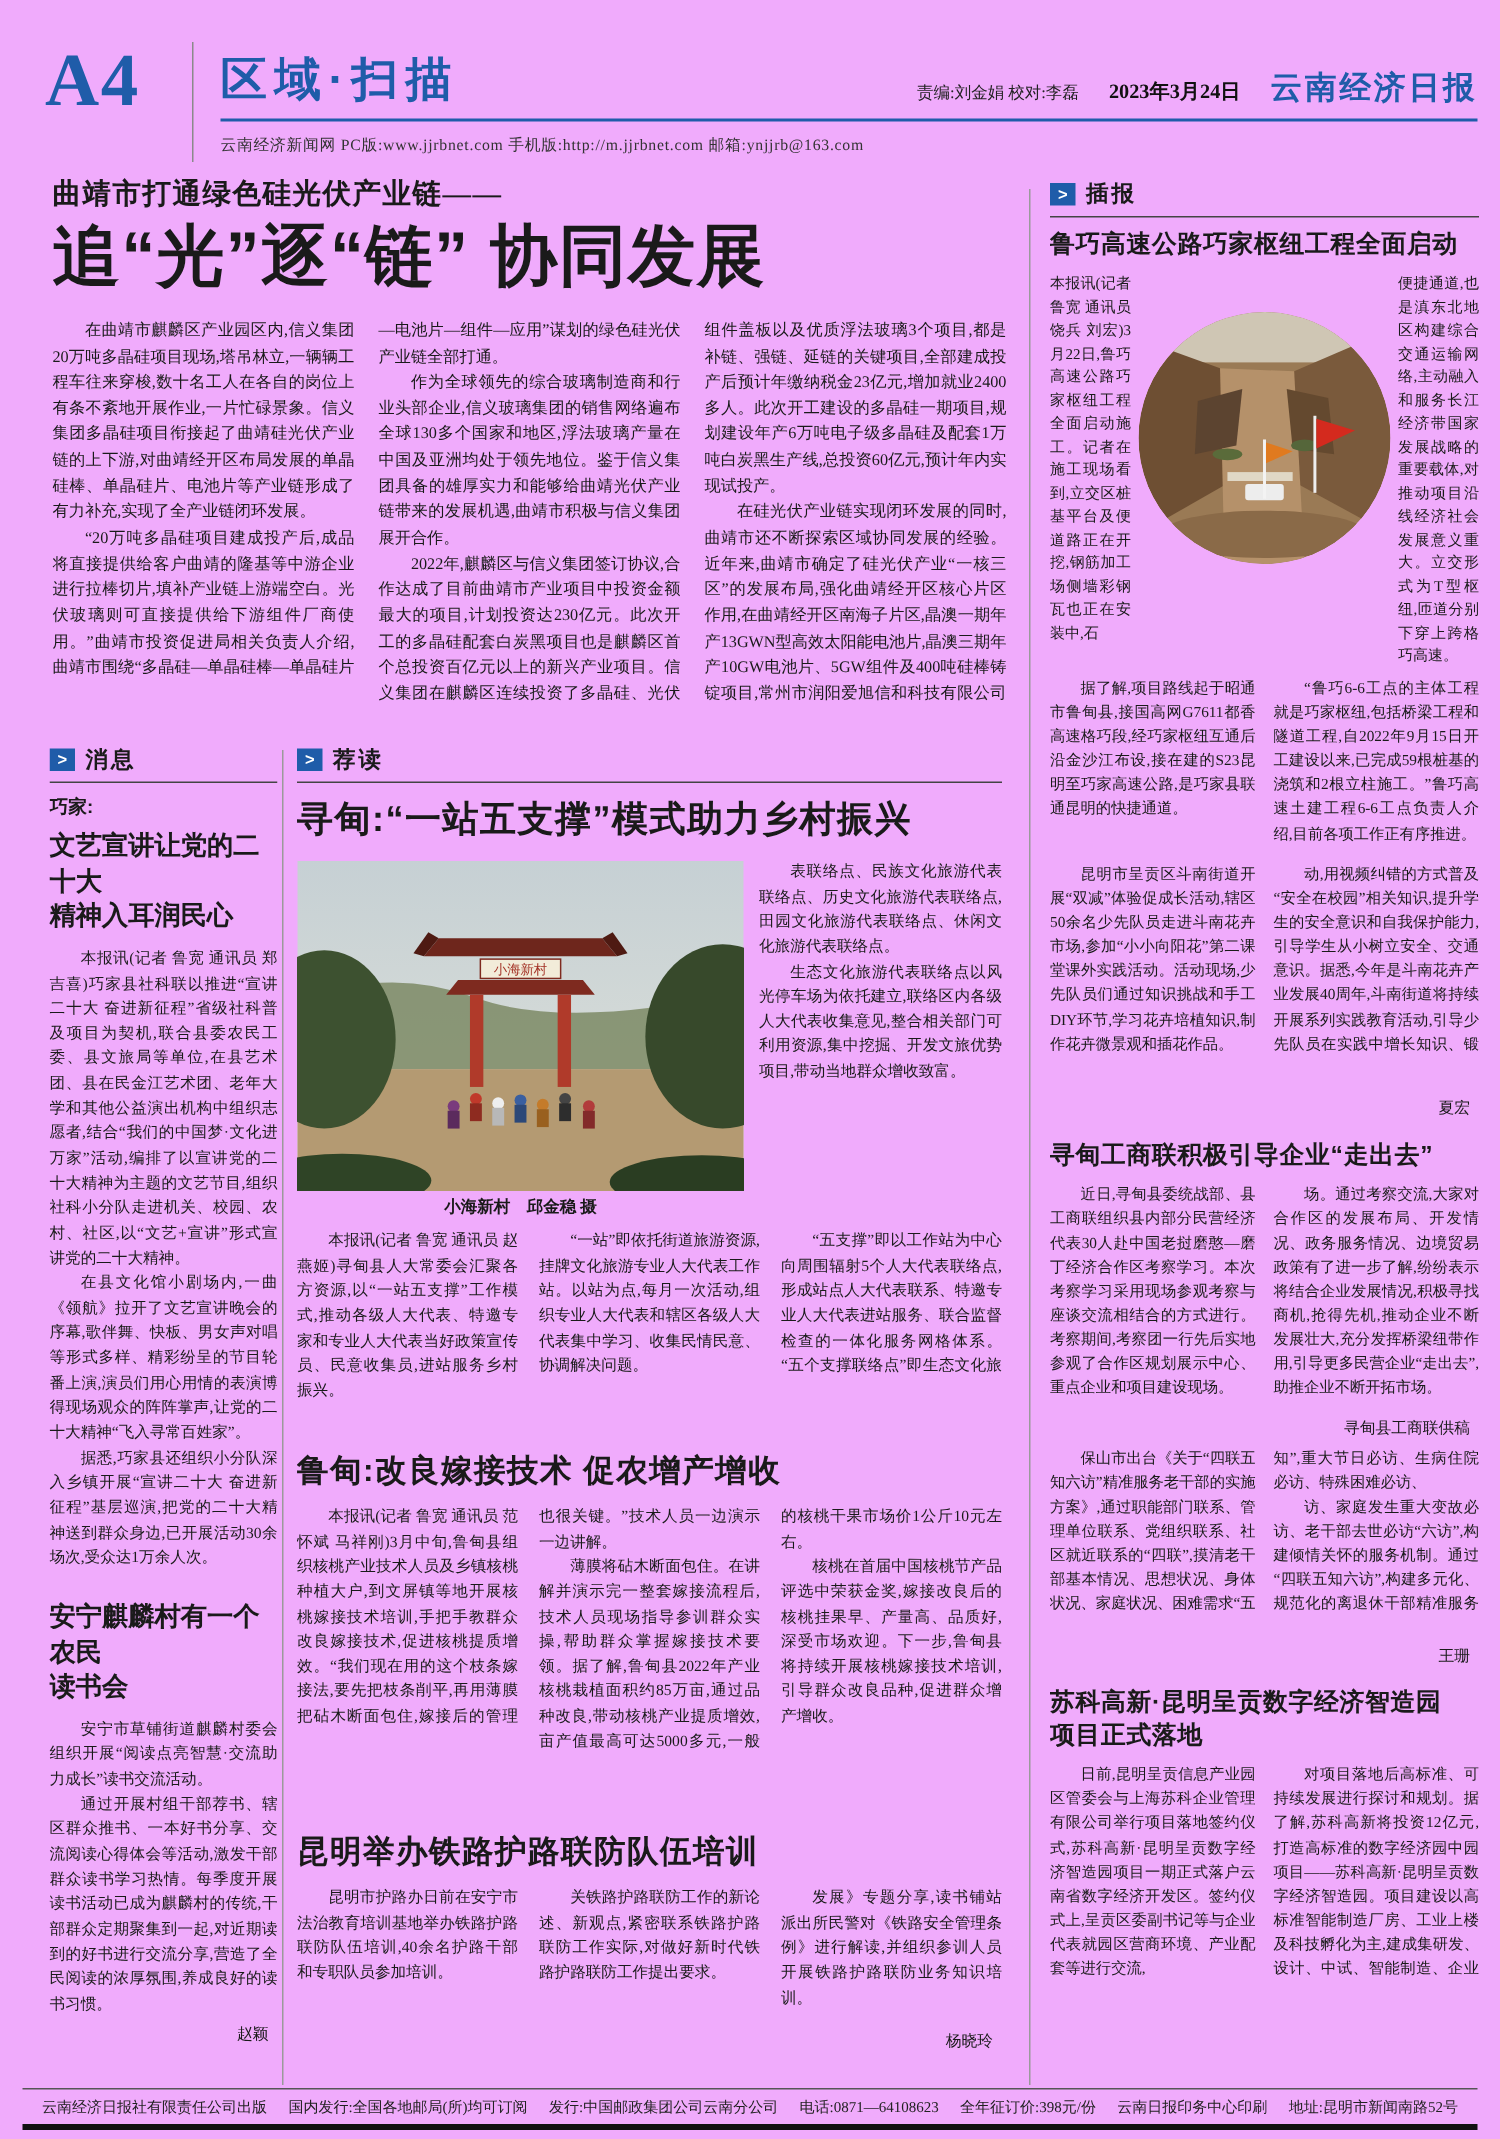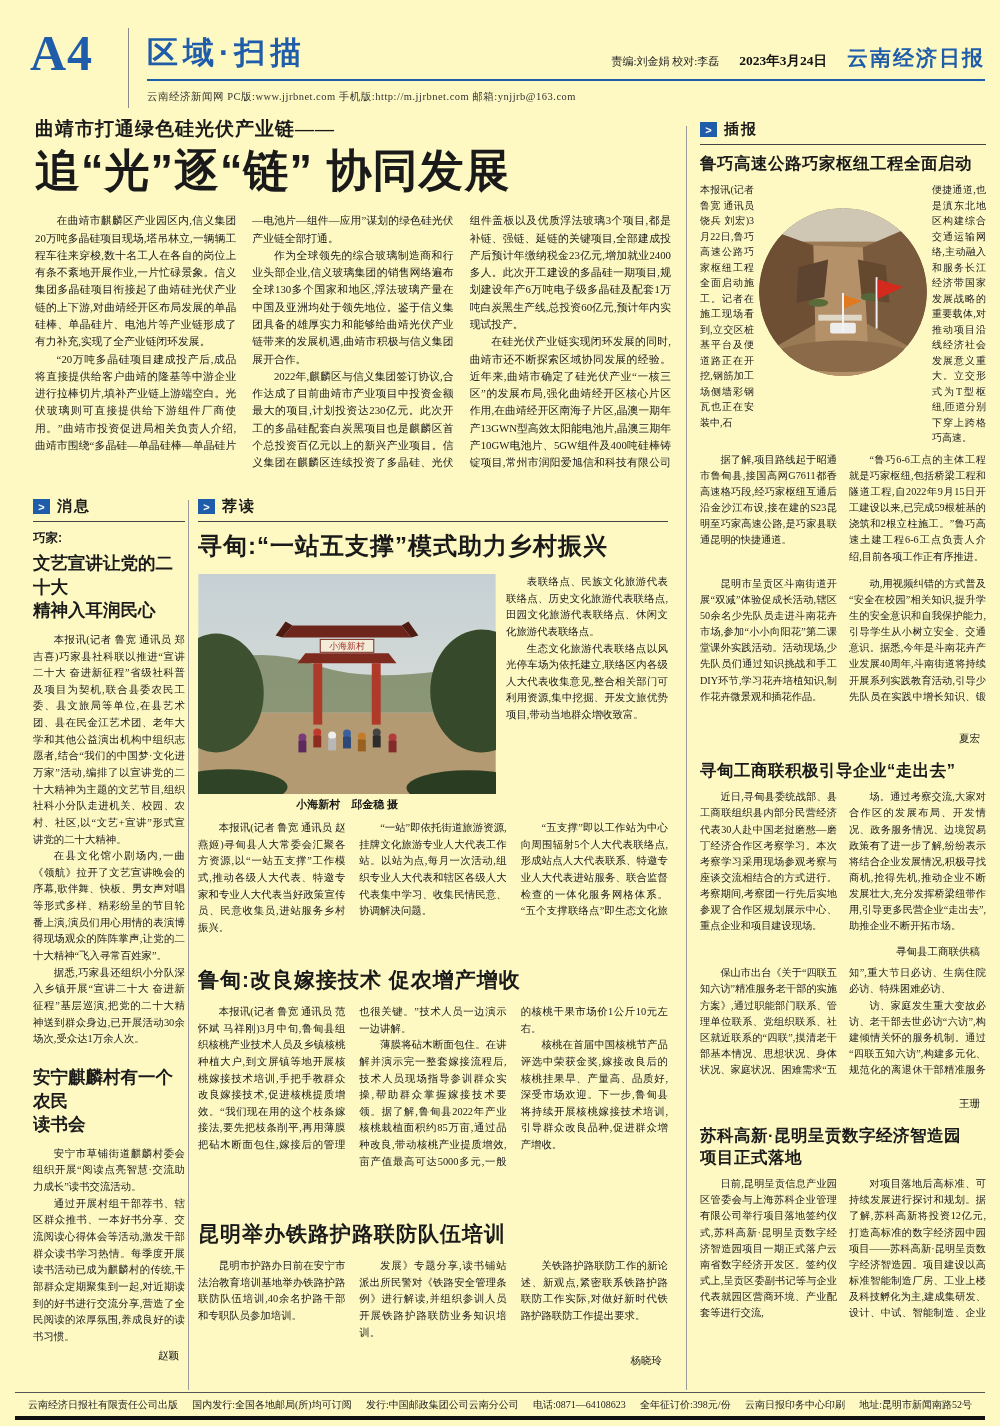--- a/index.html
+++ b/index.html
@@ -1,16 +1,16 @@
 <!DOCTYPE html>
 <html lang="zh"><head>
 <meta charset="utf-8">
 <style>
   html,body{margin:0;padding:0;background:#e8e8e4;}
-  .page{position:relative;width:1000px;height:1426px;background:#fef9c3;margin:0 auto;
+  .page{position:relative;width:1000px;height:1426px;background:#f0abfc;margin:0 auto;
         font-family:"Liberation Serif","DejaVu Serif",serif;color:#1a1a1a;overflow:hidden;}
   .hei{font-family:"Liberation Sans","DejaVu Sans",sans-serif;}
   
   .page-no{position:absolute;left:30px;top:24px;font-size:50px;font-weight:bold;color:#1f5ca9;
            font-family:"Liberation Serif",serif;letter-spacing:1px;}
   .mast-div{position:absolute;left:128px;top:28px;width:1px;height:80px;background:#8a8a8a;}
   .section-title{position:absolute;left:147px;top:32px;font-size:31px;font-weight:bold;color:#1f5ca9;letter-spacing:5px;}
   .mast-rule{position:absolute;left:147px;top:79px;width:838px;height:2px;background:#1f5ca9;}
   .mast-meta{position:absolute;right:15px;top:44px;display:flex;align-items:baseline;gap:20px;}
   .meta-editors{font-size:11px;color:#222;}
@@ -175,22 +175,22 @@
     <div class="f-title hei">鲁甸:改良嫁接技术  促农增产增收</div>
     <div class="threecol body-text" style="height:198px">
         <p>本报讯(记者 鲁宽 通讯员 范怀斌 马祥刚)3月中旬,鲁甸县组织核桃产业技术人员及乡镇核桃种植大户,到文屏镇等地开展核桃嫁接技术培训,手把手教群众改良嫁接技术,促进核桃提质增效。“我们现在用的这个枝条嫁接法,要先把枝条削平,再用薄膜把砧木断面包住,嫁接后的管理也很关键。”技术人员一边演示一边讲解。</p>
         <p>薄膜将砧木断面包住。在讲解并演示完一整套嫁接流程后,技术人员现场指导参训群众实操,帮助群众掌握嫁接技术要领。据了解,鲁甸县2022年产业核桃栽植面积约85万亩,通过品种改良,带动核桃产业提质增效,亩产值最高可达5000多元,一般的核桃干果市场价1公斤10元左右。</p>
         <p>核桃在首届中国核桃节产品评选中荣获金奖,嫁接改良后的核桃挂果早、产量高、品质好,深受市场欢迎。下一步,鲁甸县将持续开展核桃嫁接技术培训,引导群众改良品种,促进群众增产增收。</p>
       </div>
 
     <div class="f-title hei">昆明举办铁路护路联防队伍培训</div>
     <div class="threecol body-text" style="height:92px">
         <p>昆明市护路办日前在安宁市法治教育培训基地举办铁路护路联防队伍培训,40余名护路干部和专职队员参加培训。</p>
+        <p>关铁路护路联防工作的新论述、新观点,紧密联系铁路护路联防工作实际,对做好新时代铁路护路联防工作提出要求。</p>
         <p>发展》专题分享,读书铺站派出所民警对《铁路安全管理条例》进行解读,并组织参训人员开展铁路护路联防业务知识培训。</p>
-        <p>关铁路护路联防工作的新论述、新观点,紧密联系铁路护路联防工作实际,对做好新时代铁路护路联防工作提出要求。</p>
       </div>
     <div class="byline">杨晓玲</div>
   </div>
 
   <div id="right-col">
     <div class="tab">
       <span class="arrow hei">&gt;</span>
       <span class="tab-label hei">插报</span>
     </div>
 

